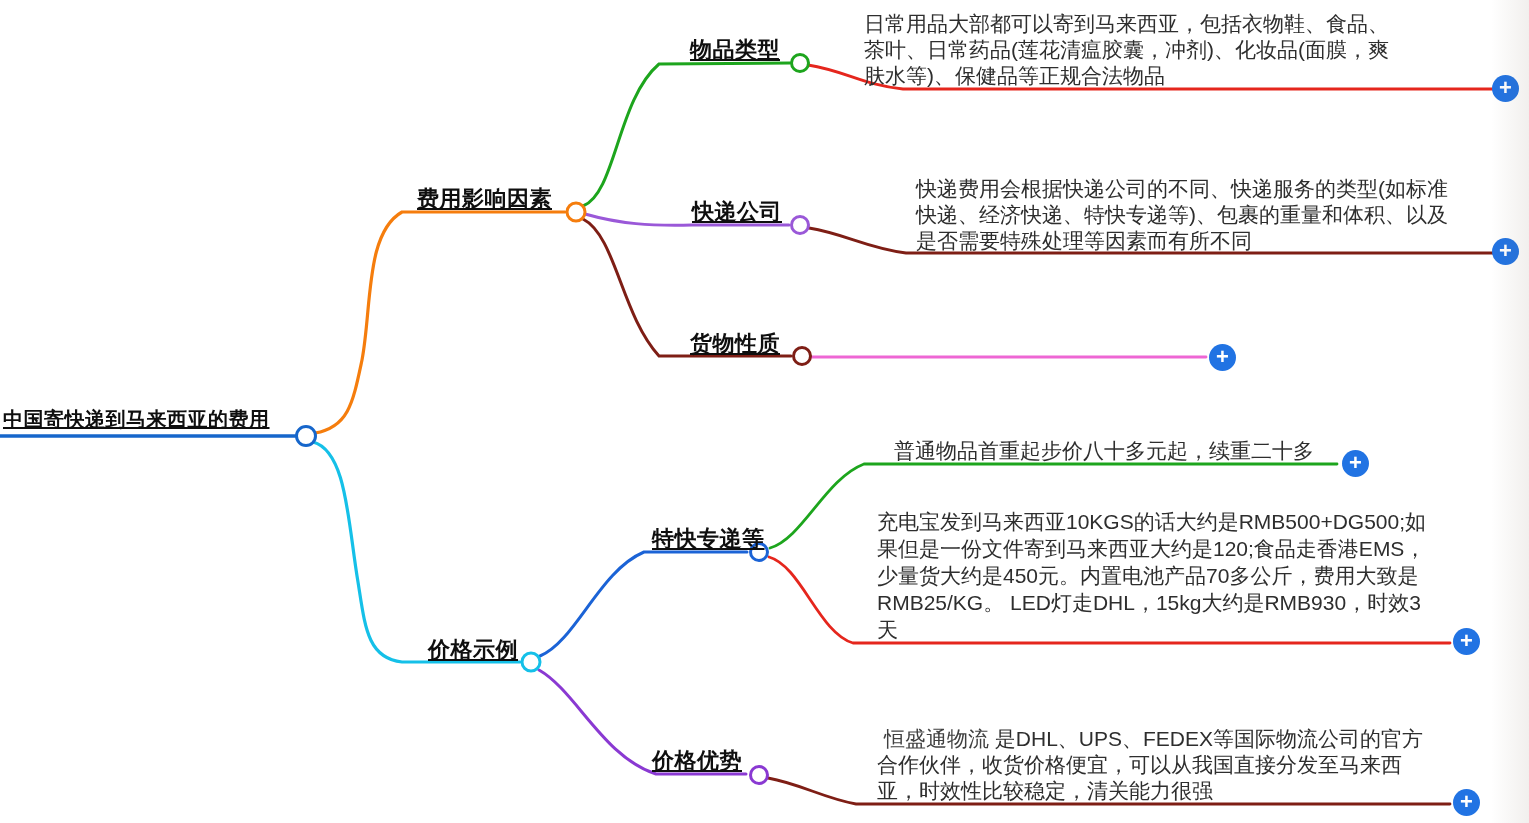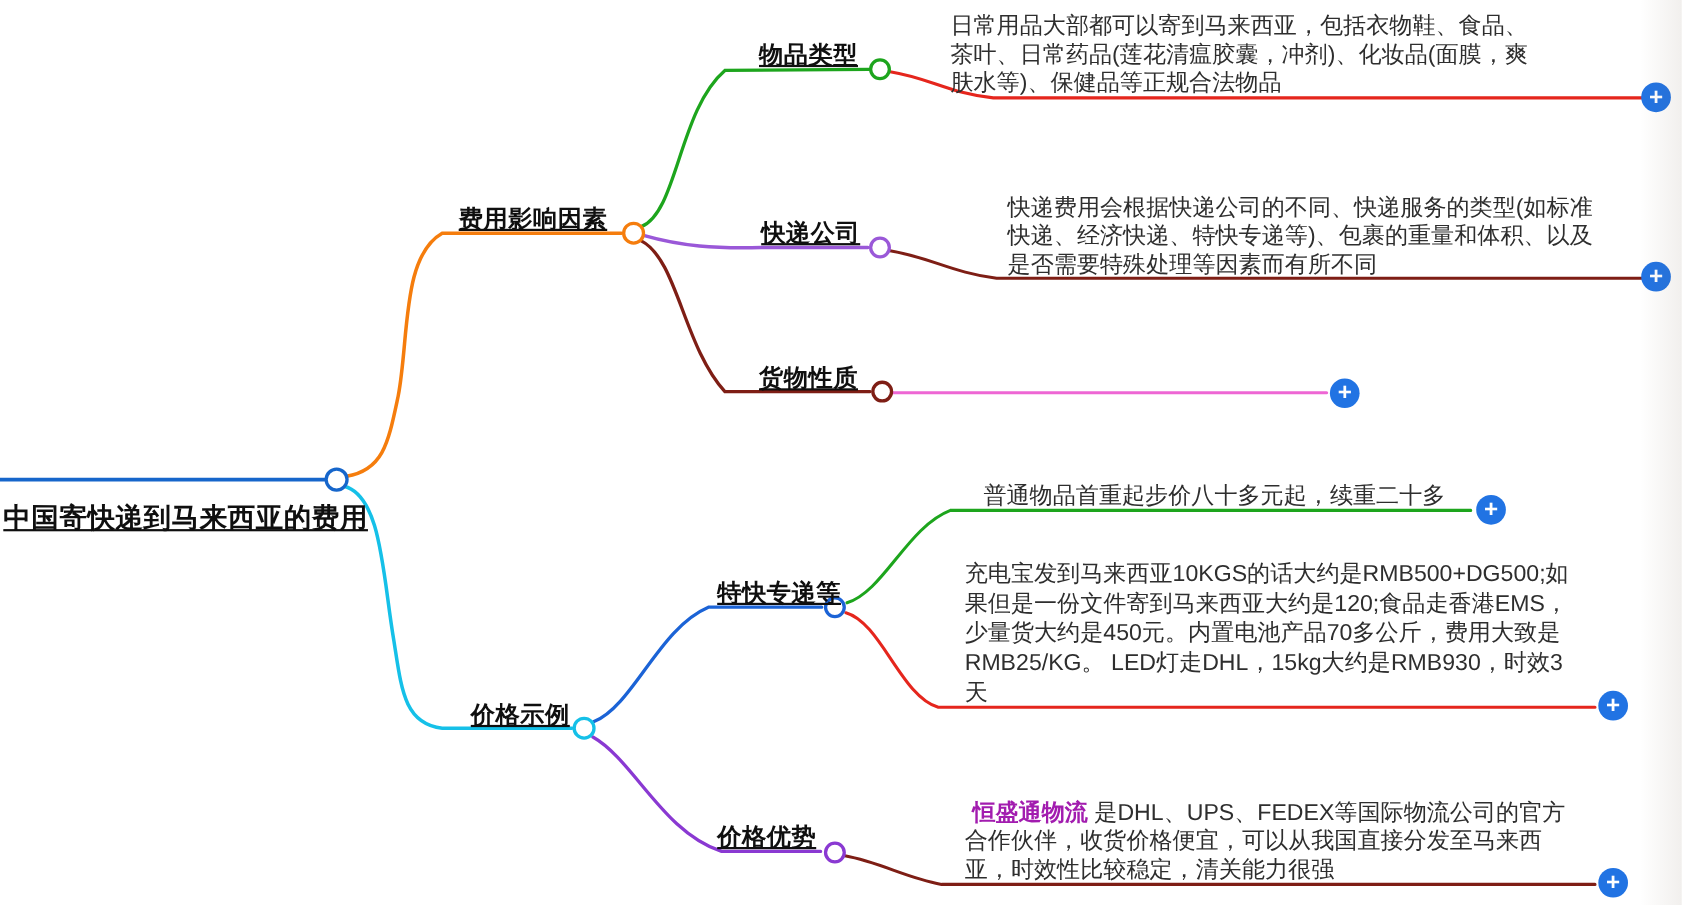--- a/index.html
+++ b/index.html
@@ -5,27 +5,27 @@
   html,body{margin:0;padding:0;background:#fff;}
   .canvas{
     position:relative;width:1529px;height:823px;overflow:hidden;
     font-family:"Liberation Sans","DejaVu Sans",sans-serif;background:#fff;
   }
   .canvas svg{position:absolute;left:0;top:0;}
   .node-label{
     position:absolute;font-weight:bold;font-size:22px;color:#0f0f0f;
     white-space:nowrap;letter-spacing:0.5px;cursor:default;text-decoration:underline;
   }
-  .root-label{font-size:25px;margin-top:48px;}
+  .root-label{font-size:20px;}
   .note{
     position:absolute;font-size:21px;color:#2e2e2e;line-height:26px;
     font-weight:400;
   }
   .note.nowrap{white-space:nowrap;}
-  .brand{font-weight:bold;color:#a21caf;padding-left:7px;text-align:right;}
+  .brand{font-weight:normal;color:#404040;padding-left:7px;text-align:right;}
   .plus{
     position:absolute;width:27px;height:27px;border-radius:50%;
     background:#2173e3;color:#fff;font-size:22px;font-weight:bold;
     line-height:25px;text-align:center;cursor:pointer;user-select:none;
   }
   .edge-shade{
     position:absolute;right:0;top:0;width:38px;height:823px;
     background:linear-gradient(to right,rgba(120,100,80,0) 0%,rgba(120,100,80,0.10) 100%);
     pointer-events:none;
   }

